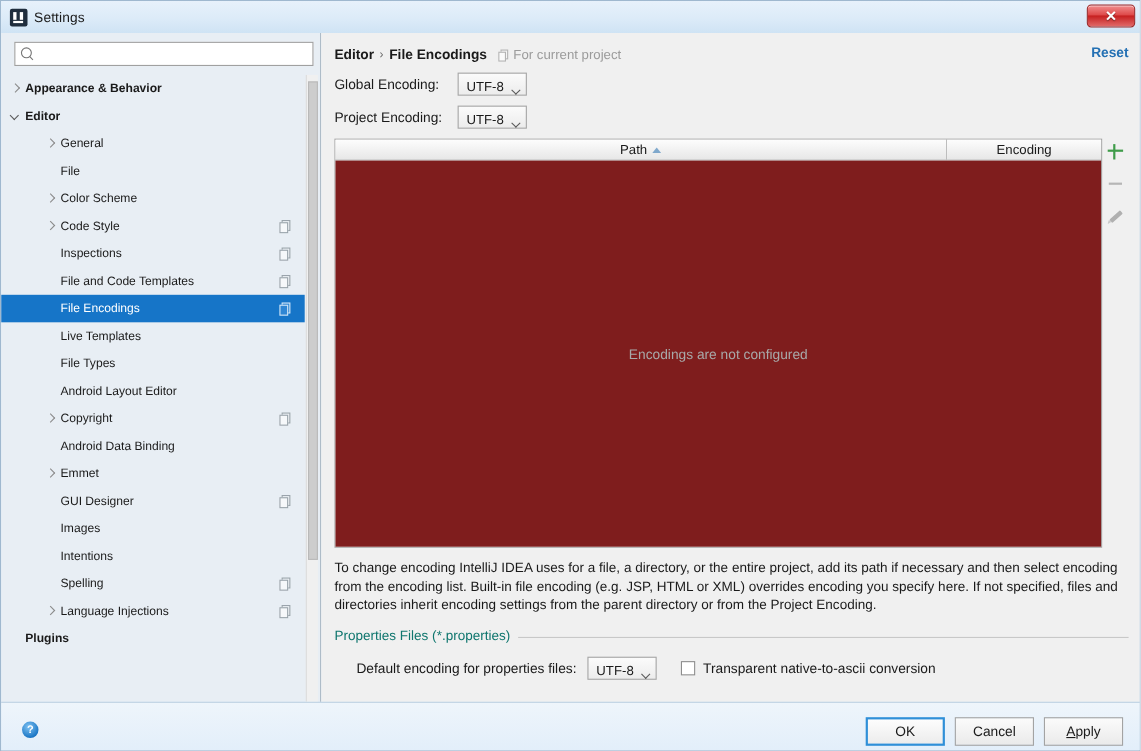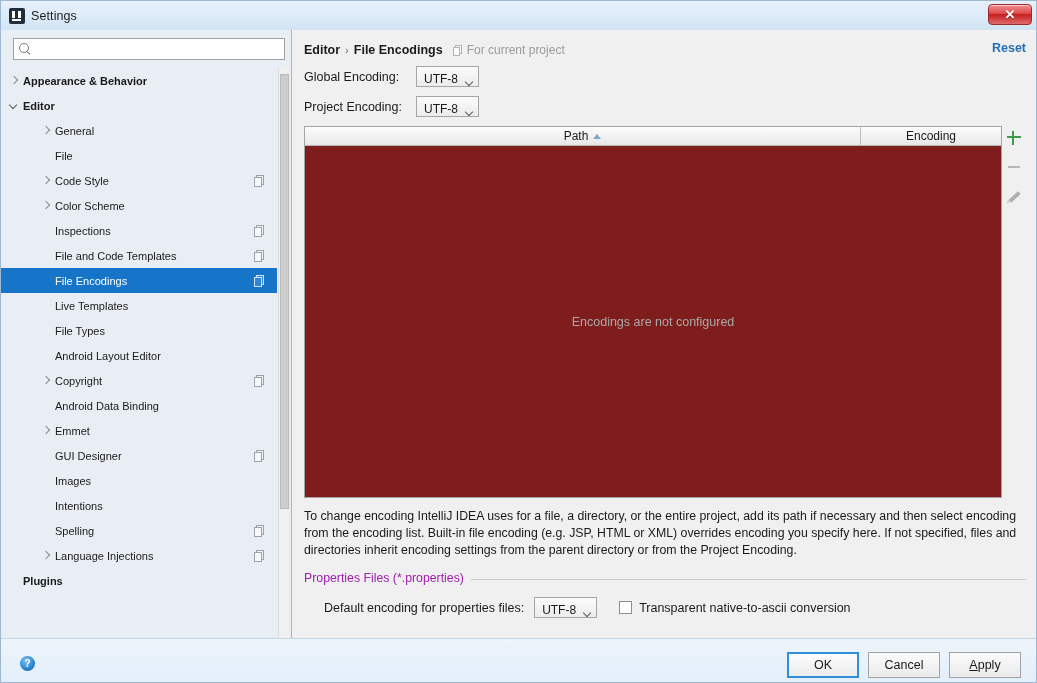--- a/index.html
+++ b/index.html
@@ -264,21 +264,21 @@
 
   
   .desc {
     margin-top: 10px; color: #1a1a1a; font-size: 12.3px; line-height: 17px;
     width: 716px;
   }
 
   
   .group { margin-top: 12px; position: relative; }
   .group-title {
-    font-size: 12.3px; color: #a21caf; background: #f0f0f0;
+    font-size: 12.3px; color: #0f766e; background: #f0f0f0;
     padding-right: 7px; position: relative; z-index: 2; display: inline-block;
   }
   .group-rule {
     position: absolute; left: 0; right: 0; top: 8px; height: 1px;
     background: #c8c8c8; z-index: 1;
   }
   .group-body { display: flex; align-items: center; margin-top: 12px; padding-left: 20px; }
   .prop-label { font-size: 12.5px; color: #1a1a1a; margin-right: 10px; }
   .chk-wrap { display: flex; align-items: center; margin-left: 22px; cursor: pointer; }
   .chk {
@@ -350,29 +350,29 @@
             </div>
             <div class="tree-item depth1">
               <span class="chev right"></span>
               <span class="tree-label">General</span>
             </div>
             <div class="tree-item depth1">
               <span class="tree-label">File</span>
             </div>
             <div class="tree-item depth1">
               <span class="chev right"></span>
+              <span class="tree-label">Color Scheme</span>
+            </div>
+            <div class="tree-item depth1">
+              <span class="chev right"></span>
               <span class="tree-label">Code Style</span>
               <span class="proj-badge">
                 <span class="b1"></span>
                 <span class="b2"></span>
               </span>
-            </div>
-            <div class="tree-item depth1">
-              <span class="chev right"></span>
-              <span class="tree-label">Color Scheme</span>
             </div>
             <div class="tree-item depth1">
               <span class="tree-label">Inspections</span>
               <span class="proj-badge">
                 <span class="b1"></span>
                 <span class="b2"></span>
               </span>
             </div>
             <div class="tree-item depth1">
               <span class="tree-label">File and Code Templates</span>

